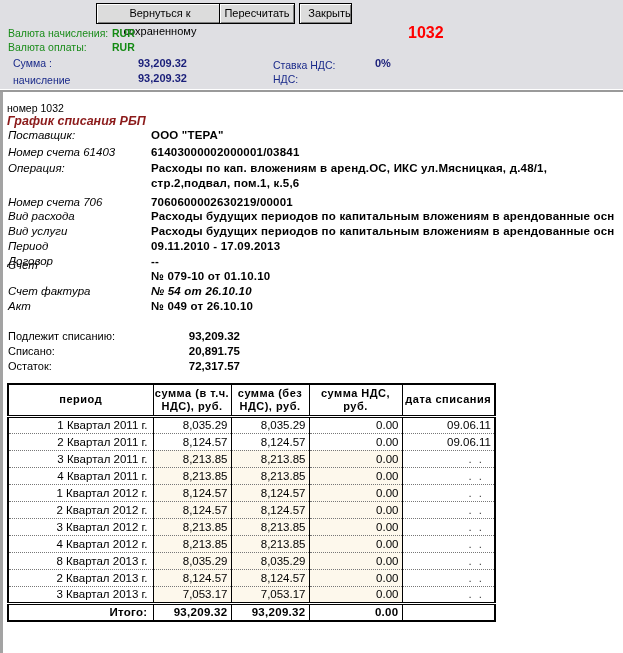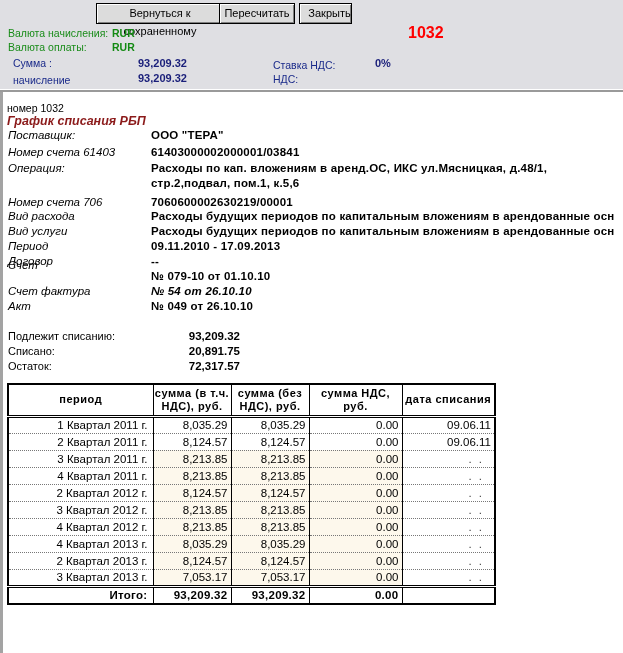--- a/index.html
+++ b/index.html
@@ -186,20 +186,27 @@
           <td class="dots">. .</td>
         </tr>
         <tr class="cream">
           <td class="period">4 Квартал 2011 г.</td>
           <td class="c">8,213.85</td>
           <td class="c">8,213.85</td>
           <td class="c">0.00</td>
           <td class="dots">. .</td>
         </tr>
         <tr class="cream">
+          <td class="period">1 Квартал 2012 г.</td>
+          <td class="c">8,124.57</td>
+          <td class="c">8,124.57</td>
+          <td class="c">0.00</td>
+          <td class="dots">. .</td>
+        </tr>
+        <tr class="cream">
           <td class="period">2 Квартал 2012 г.</td>
           <td class="c">8,124.57</td>
           <td class="c">8,124.57</td>
           <td class="c">0.00</td>
           <td class="dots">. .</td>
         </tr>
         <tr class="cream">
           <td class="period">3 Квартал 2012 г.</td>
           <td class="c">8,213.85</td>
           <td class="c">8,213.85</td>
@@ -207,21 +214,21 @@
           <td class="dots">. .</td>
         </tr>
         <tr class="cream">
           <td class="period">4 Квартал 2012 г.</td>
           <td class="c">8,213.85</td>
           <td class="c">8,213.85</td>
           <td class="c">0.00</td>
           <td class="dots">. .</td>
         </tr>
         <tr class="cream">
-          <td class="period">4 Квартал 2013 г.</td>
+          <td class="period">8 Квартал 2013 г.</td>
           <td class="c">8,035.29</td>
           <td class="c">8,035.29</td>
           <td class="c">0.00</td>
           <td class="dots">. .</td>
         </tr>
         <tr class="cream">
           <td class="period">2 Квартал 2013 г.</td>
           <td class="c">8,124.57</td>
           <td class="c">8,124.57</td>
           <td class="c">0.00</td>

